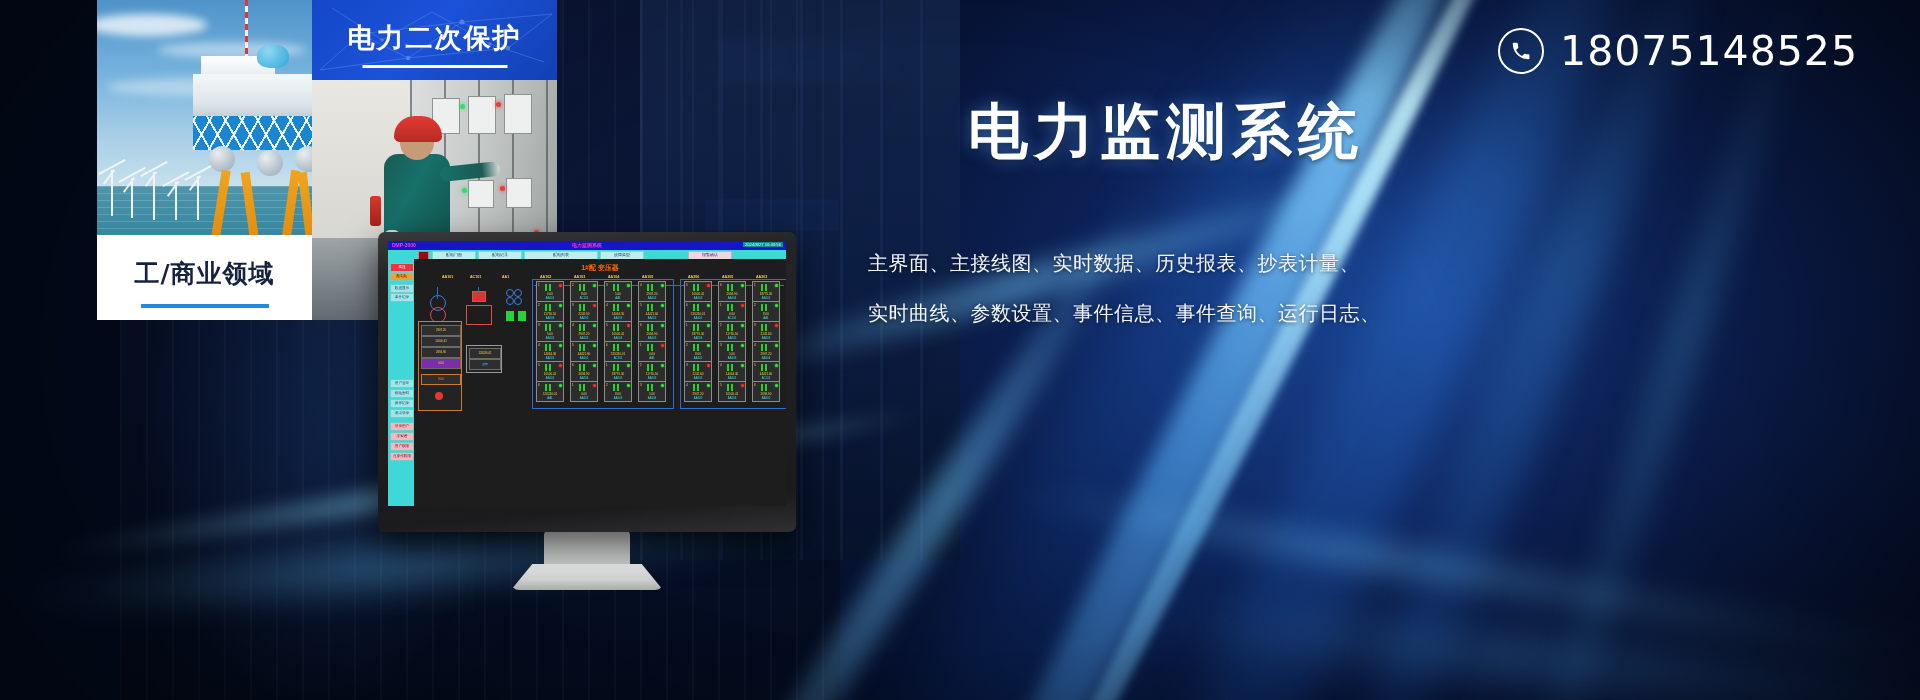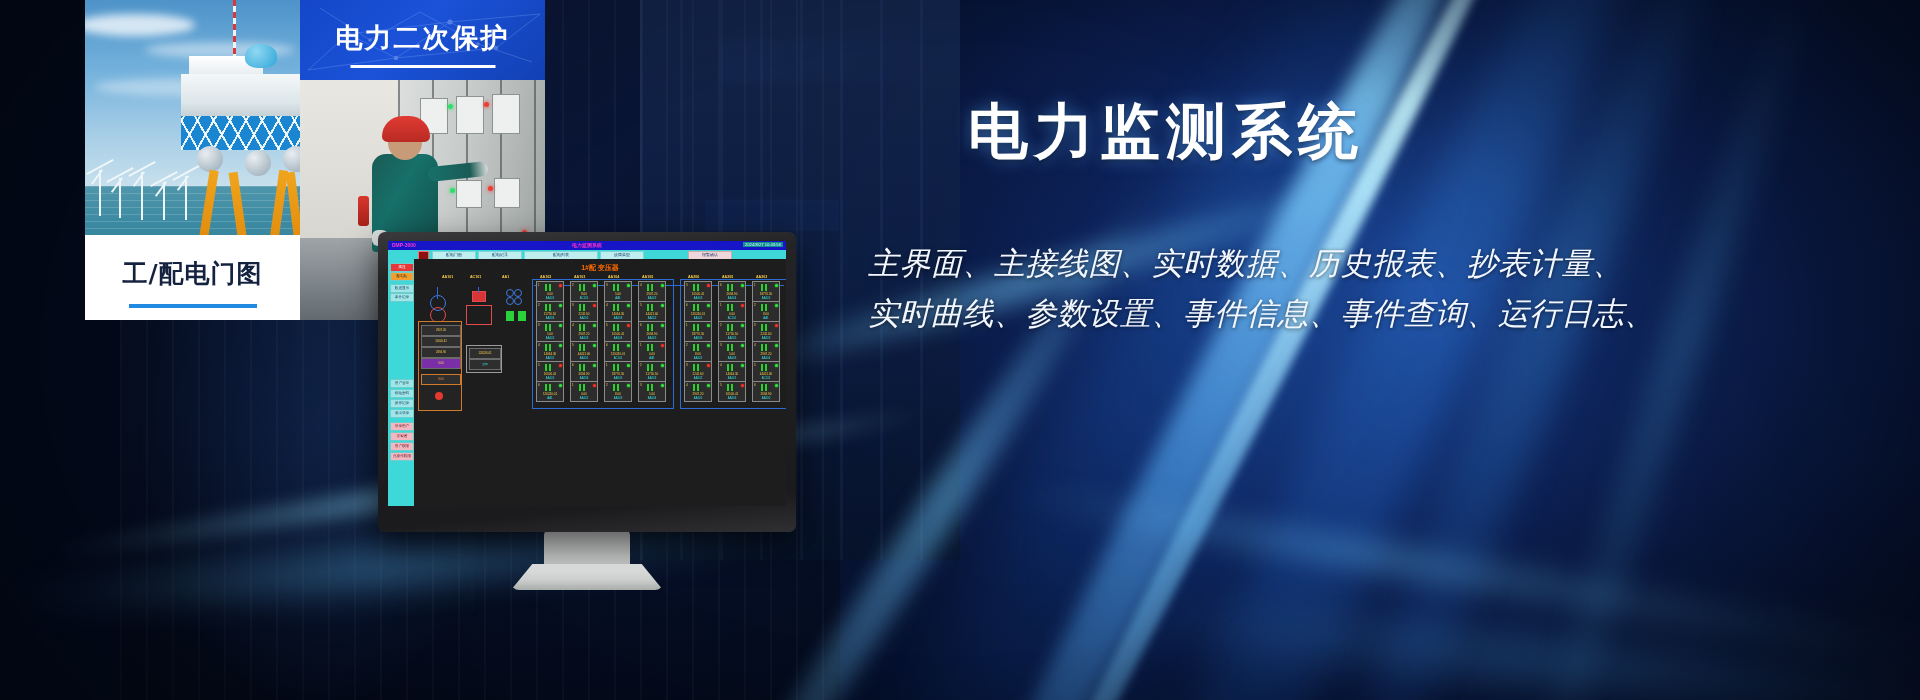--- a/index.html
+++ b/index.html
@@ -108,21 +108,21 @@
     background:rgba(20,60,130,.55);border:1px solid rgba(90,150,230,.35);
     filter:blur(.8px);
   }
   .ghost-text{
     position:absolute;left:600px;top:40px;width:210px;height:42px;
     background:linear-gradient(90deg,rgba(110,170,255,.22),rgba(110,170,255,0));
     filter:blur(3px);
   }
 
   
-  .collage{position:absolute;left:0;top:0;width:545px;height:525px;padding-left:32px;}
+  .collage{position:absolute;left:12px;top:0;width:545px;height:525px;padding-left:32px;}
 
   .photo{position:absolute;overflow:hidden;background:#07122b;}
 
   
   .photo-offshore{left:85px;top:0px;width:215px;height:320px;}
   .sky{position:absolute;left:0;top:0;width:100%;height:62%;
        background:linear-gradient(180deg,#4e93c9 0%,#73b1dc 35%,#a9cfe7 70%,#cfe4ee 100%);}
   .cloud{position:absolute;background:rgba(255,255,255,.75);border-radius:50%;filter:blur(4px);}
   .c1{left:-10px;top:14px;width:120px;height:22px;}
   .c2{left:60px;top:42px;width:150px;height:16px;opacity:.6;}
@@ -268,23 +268,23 @@
       display:flex;align-items:center;justify-content:center;}
   .phone-num{color:#fff;font-size:41px;font-weight:400;letter-spacing:1px;
       font-family:"DejaVu Sans","Liberation Sans",sans-serif;}
 
   .headline{position:absolute;left:968px;top:101px;color:#fff;
       font-size:60px;font-weight:700;letter-spacing:6px;line-height:1;
       font-family:"DejaVu Sans","Liberation Sans",sans-serif;
       text-shadow:0 0 16px rgba(90,170,255,.55),0 2px 5px rgba(0,0,0,.55);}
 
   .desc{position:absolute;left:868px;top:238px;width:1010px;color:#f2f7ff;
-      font-size:31px;line-height:50px;letter-spacing:.5px;
+      font-size:20px;line-height:50px;letter-spacing:.5px;
       font-family:"DejaVu Sans","Liberation Sans",sans-serif;
-      text-shadow:0 1px 4px rgba(0,0,0,.6);font-style:italic;}
+      text-shadow:0 1px 4px rgba(0,0,0,.6);}
   .desc p{margin:0;white-space:nowrap;}
 </style>
 </head>
 <body>
 
 <div id="banner">
 
   <div class="bg-base"></div>
   <div class="ghost-photo">
     <div class="ghost-text"></div>
@@ -371,21 +371,21 @@
             <circle cx="196" cy="48" r="2.2"></circle>
           <circle cx="70" cy="40" r="1.8"></circle>
             <circle cx="178" cy="44" r="1.8"></circle>
         </g>
       </svg>
       <div class="label">电力二次保护</div>
       <div class="rule"></div>
     </div>
 
     <div class="card-white">
-      <div class="label">工/配电门图</div>
+      <div class="label">工/商业领域</div>
       <div class="rule"></div>
     </div>
   </div>
 
   <div class="monitor">
     <div class="mon-neck"></div>
     <div class="mon-base"></div>
     <div class="mon-bezel"></div>
 
     <div class="mon-screen">
@@ -802,20 +802,28 @@
               </div>
               <div class="grp" style="left: 118px; top: 20px; width: 140px; height: 128px;"></div>
               <div class="grp" style="left: 266px; top: 20px; width: 106px; height: 128px;"></div>
             </div>
         </div>
       </div>
     </div>
 
   </div>
 
+  <div class="phone-row">
+    <span class="phone-icon">
+      <svg width="22" height="22" viewBox="0 0 24 24" fill="#fff">
+        <path d="M6.6 10.8c1.4 2.8 3.8 5.1 6.6 6.6l2.2-2.2c.3-.3.7-.4 1.1-.2 1.2.4 2.4.6 3.7.6.6 0 1 .4 1 1V20c0 .6-.4 1-1 1C10.6 21 3 13.4 3 4c0-.6.4-1 1-1h3.5c.6 0 1 .4 1 1 0 1.3.2 2.5.6 3.7.1.4 0 .8-.2 1.1l-2.3 2z"></path>
+      </svg>
+    </span>
+    <span class="phone-num">18075148525</span>
+  </div>
 
   <div class="headline">电力监测系统</div>
 
   <div class="desc">
     <p>主界面、主接线图、实时数据、历史报表、抄表计量、</p>
     <p>实时曲线、参数设置、事件信息、事件查询、运行日志、</p>
   </div>
 
 </div>
 

